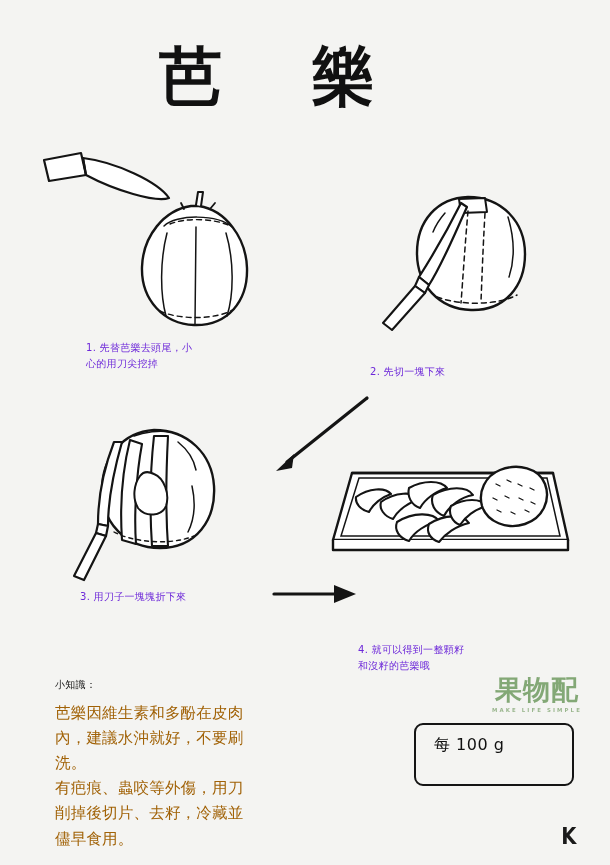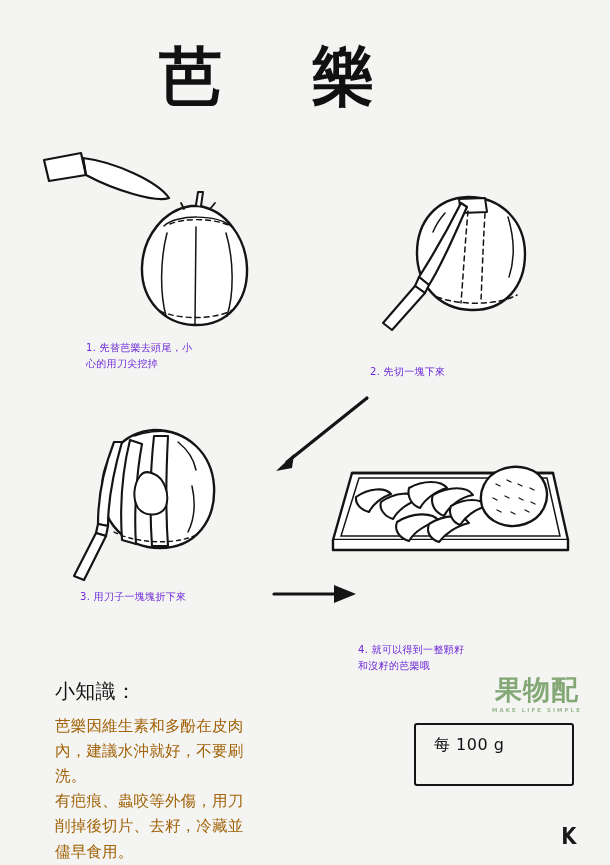--- a/index.html
+++ b/index.html
@@ -67,21 +67,21 @@
   #arrow-horizontal { left: 272px; top: 582px; width: 88px; height: 24px; }
 
   
   #tips {
     position: absolute;
     left: 55px;
     top: 678px;
     width: 232px;
   }
   #tips .tips-heading {
-    font-size: 20px;
+    font-size: 10px;
     font-weight: 500;
     color: #151515;
     margin-bottom: 9px;
     letter-spacing: 0.3px;
   }
   #tips .tips-body {
     font-size: 15.5px;
     line-height: 1.62;
     color: #a16207;
     font-weight: 500;
@@ -114,21 +114,21 @@
   }
 
   
   #nutrition {
     position: absolute;
     left: 414px;
     top: 723px;
     width: 160px;
     height: 63px;
     border: 2.5px solid #141414;
-    border-radius: 3px;
+    border-radius: 9px;
     box-sizing: border-box;
     padding: 9px 0 0 18px;
   }
   #nutrition .nut-line {
     font-size: 16px;
     line-height: 1.4;
     color: #111111;
     font-weight: 500;
     letter-spacing: 0.5px;
   }

